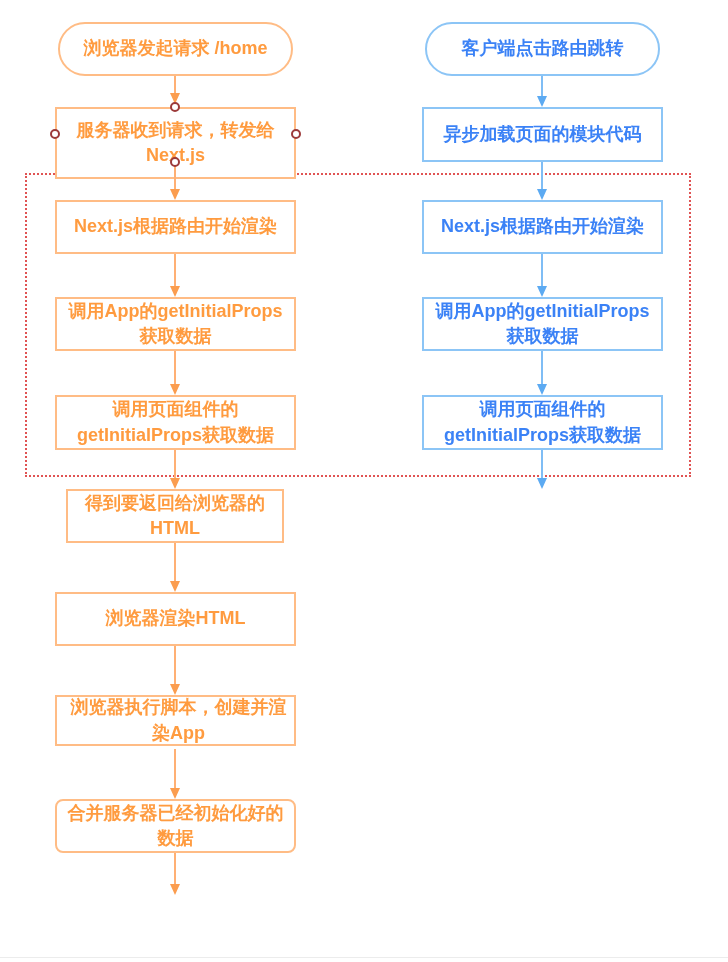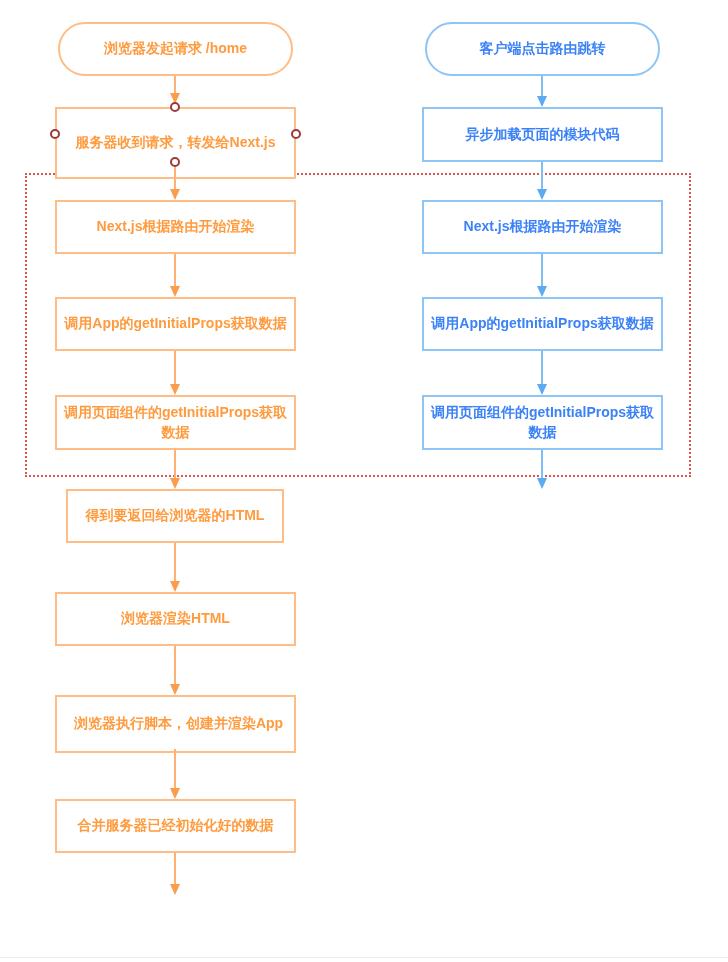--- a/index.html
+++ b/index.html
@@ -3,21 +3,21 @@
 <meta charset="utf-8">
 <style>
   html,body{margin:0;padding:0;background:#ffffff;}
   body{font-family:"Liberation Sans","DejaVu Sans",sans-serif;}
   .canvas{position:relative;width:728px;height:962px;background:#ffffff;overflow:hidden;}
 
   
   .node{
     position:absolute;box-sizing:border-box;border:2px solid;background:#ffffff;
     display:flex;align-items:center;justify-content:center;text-align:center;
-    font-weight:bold;font-size:14px;line-height:1.4;padding:3px 6px;
+    font-weight:bold;font-size:18px;line-height:1.4;padding:3px 6px;
   }
   .node-orange{border-color:#ffbc85;color:#ff9b3f;}
   .node-blue{border-color:#8cc5f6;color:#3b82f6;justify-content:center;}
   .stadium{border-radius:27px;}
 
   
   .arrow{position:absolute;width:2px;}
   .arrow .shaft{position:absolute;left:0;top:0;width:2px;height:calc(100% - 10px);}
   .arrow .head{position:absolute;bottom:0;left:-4px;width:0;height:0;
     border-left:5px solid transparent;border-right:5px solid transparent;border-top:11px solid;}
@@ -69,25 +69,25 @@
   </div>
 
   <div class="node node-orange" style="left:66px;top:489px;width:218px;height:54px;">
     <span>得到要返回给浏览器的HTML</span>
   </div>
 
   <div class="node node-orange" style="left:55px;top:592px;width:241px;height:54px;">
     <span>浏览器渲染HTML</span>
   </div>
 
-  <div class="node node-orange" style="left:55px;top:695px;width:241px;height:58px;padding-left:12px;">
+  <div class="node node-orange" style="left:55px;top:695px;width:241px;height:51px;padding-left:12px;">
     <span>浏览器执行脚本，创建并渲染App</span>
   </div>
 
-  <div class="node node-orange" style="left:55px;top:799px;width:241px;height:54px;">
+  <div class="node node-orange" style="left:55px;top:799px;width:241px;height:54px;border-radius:8px;">
     <span>合并服务器已经初始化好的数据</span>
   </div>
 
 
   <div class="arrow arrow-orange" style="left:174px;top:76px;height:28px;">
       <i class="shaft"></i>
       <i class="head"></i>
     </div>
   <div class="arrow arrow-orange" style="left:174px;top:162px;height:38px;">
       <i class="shaft"></i>

